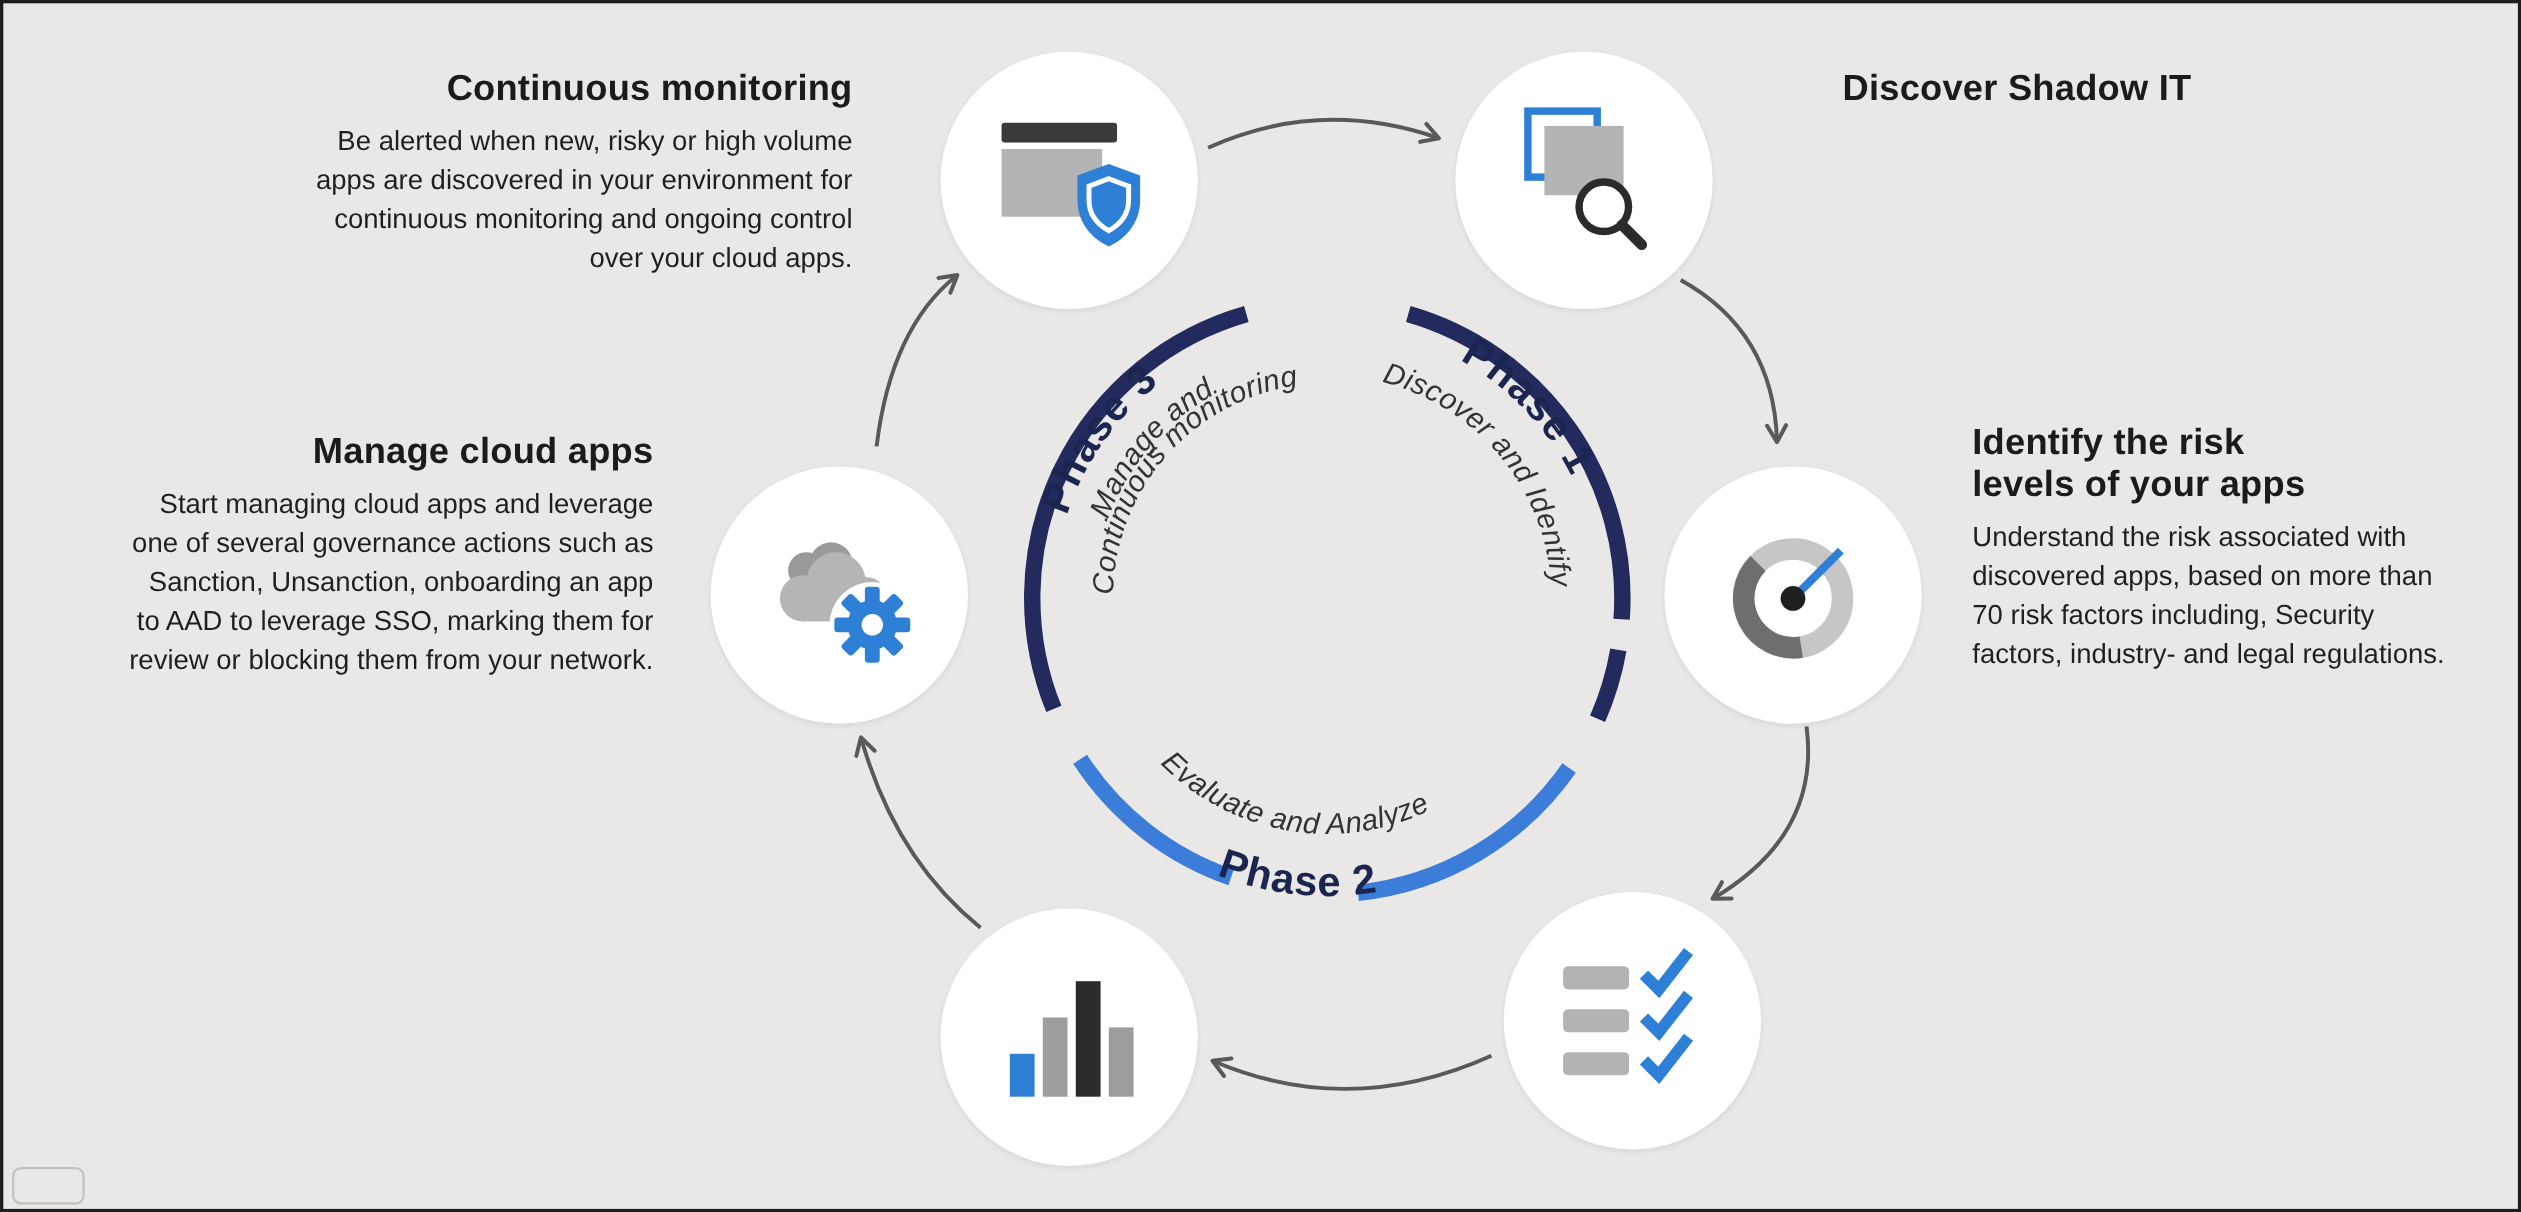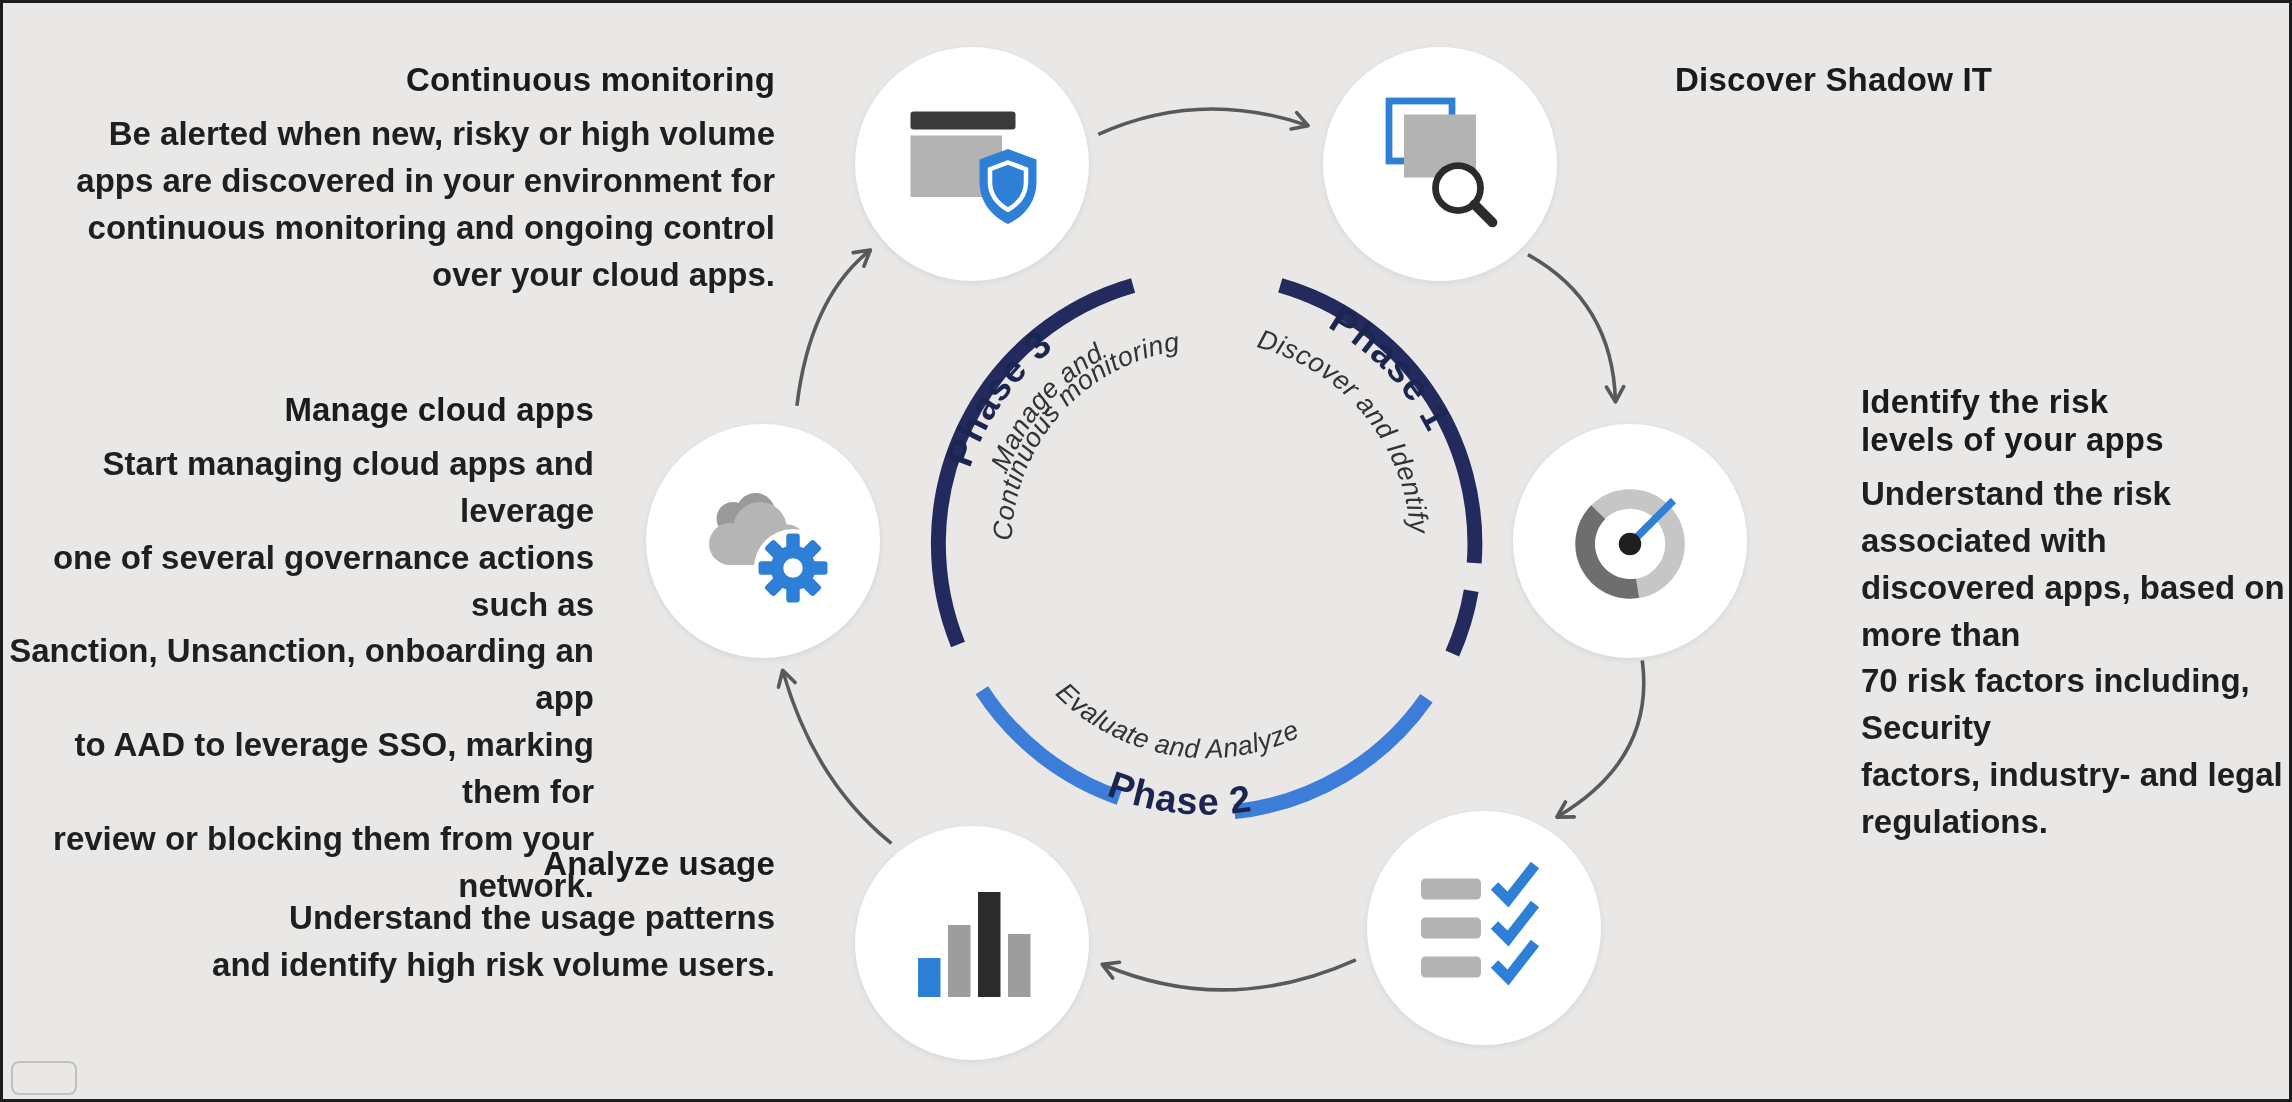--- a/index.html
+++ b/index.html
@@ -20,25 +20,25 @@
   .n2 { left:1320px; top:44px;  }
   .n3 { left:1510px; top:421px; }
   .n4 { left:1364px; top:808px; }
   .n5 { left:852px;  top:823px; }
   .n6 { left:643px;  top:421px; }
   .node svg { width:150px; height:150px; }
 
   
   .tb { position:absolute; }
   .tb h2 { margin:0 0 12px 0; font-size:33px; font-weight:700; white-space:pre-line; letter-spacing:0.2px; color:#1b1b1b; }
-  .tb p  { margin:0; font-size:33px; line-height:1.42; white-space:pre-line; color:#1f1f1f;font-weight:bold; }
+  .tb p  { margin:0; font-size:25px; line-height:1.42; white-space:pre-line; color:#1f1f1f; }
   .tb.right { text-align:right; }
   .tb1 { right:1514px; top:58px;  }
   .tb2 { left:1672px;  top:58px;  }
-  .tb3 { left:1858px;  top:380px; }
+  .tb3 { left:1790px;  top:380px; }
   .tb4 { left:1612px;  top:836px; }
   .tb5 { right:1514px; top:842px; }
   .tb6 { right:1695px; top:388px; }
 
   
   .phase-label { font-weight:700; font-size:38px; letter-spacing:1px; fill:#1b2550; }
   .phase-sub   { font-style:italic; font-size:27px; letter-spacing:0.4px; fill:#333333; }
 
   .ring-arc  { fill:none; stroke-width:15; }
   .flow-arrow { fill:none; stroke-width:3.6; }
@@ -190,25 +190,20 @@
 levels of your apps</h2>
     <p>Understand the risk associated with
 discovered apps, based on more than
 70 risk factors including, Security
 factors, industry- and legal regulations.</p>
   </div>
 
   <div class="tb tb4">
   </div>
 
-  <div class="tb right tb5">
-    <h2>Analyze usage</h2>
-    <p>Understand the usage patterns
-and identify high risk volume users.</p>
-  </div>
 
   <div class="tb right tb6">
     <h2>Manage cloud apps</h2>
     <p>Start managing cloud apps and leverage
 one of several governance actions such as
 Sanction, Unsanction, onboarding an app
 to AAD to leverage SSO, marking them for
 review or blocking them from your network.</p>
   </div>
 

